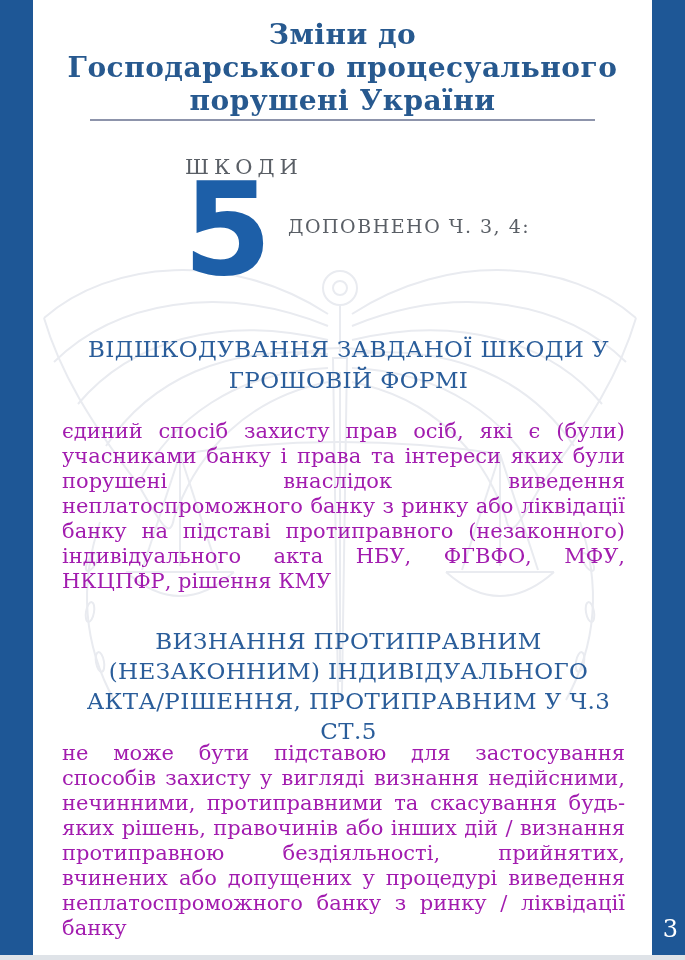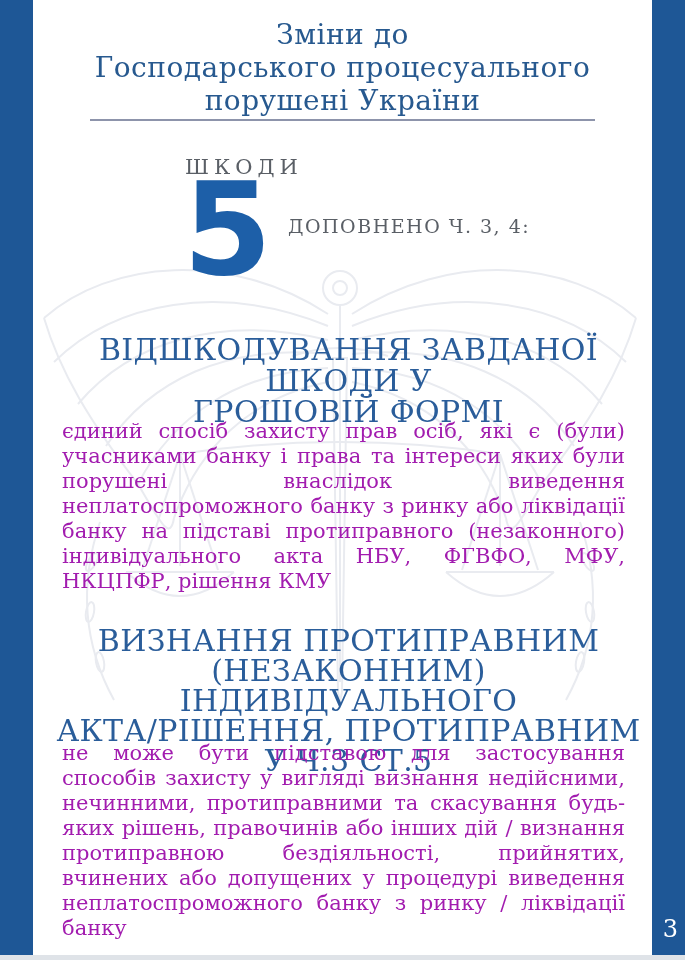--- a/index.html
+++ b/index.html
@@ -18,34 +18,34 @@
     position: absolute; right: 7px; bottom: 12px;
     color: #ffffff; font-size: 24px; font-family: "DejaVu Serif", serif;
   }
   .watermark { position: absolute; left: 30px; top: 222px; z-index: 0; }
   .watermark path, .watermark circle, .watermark line, .watermark ellipse {
     fill: none; stroke: #e9ebf0; stroke-width: 2;
   }
   .content { position: absolute; left: 33px; right: 33px; top: 0; bottom: 0; z-index: 1; }
 
   .title { position: absolute; top: 18px; left: 0; right: 0; text-align: center;
-           color: #27598f; font-size: 28px; font-weight: normal; line-height: 33px; letter-spacing: 0.5px; }
+           color: #27598f; font-size: 28px; font-weight: bold; line-height: 33px; letter-spacing: 0.5px; }
   .title-underline { position: absolute; top: 119px; left: 57px; width: 505px; height: 0;
            border-top: 2px solid #8d94ab; }
 
   .article-label { position: absolute; top: 155px; left: 152px;
            color: #5a5f66; font-size: 21px; letter-spacing: 5px; }
   .article-num { position: absolute; top: 172px; left: 150px;
            color: #1d5fa8; font-family: "DejaVu Sans", sans-serif;
            font-weight: bold; font-size: 128px; line-height: 0.9; }
   .article-note { position: absolute; top: 215px; left: 255px;
            color: #5a5f66; font-size: 19px; letter-spacing: 1.5px; text-align: right; }
 
   .sec-heading { position: absolute; left: 22px; right: 10px; text-align: center;
-           color: #2a5d9a; font-size: 30px; line-height: 31px; letter-spacing: 0.4px; }
+           color: #2a5d9a; font-size: 23px; line-height: 31px; letter-spacing: 0.4px; }
   .sec-heading.h1 { top: 334px; }
   .sec-heading.h2 { top: 626px; line-height: 30px; }
 
   .paragraph { position: absolute; left: 29px; right: 27px; text-align: justify;
            color: #a21caf; font-size: 21px; line-height: 25px; }
   .paragraph.p1 { top: 419px; }
   .paragraph.p2 { top: 741px; }
 </style>
 </head>
 <body>

